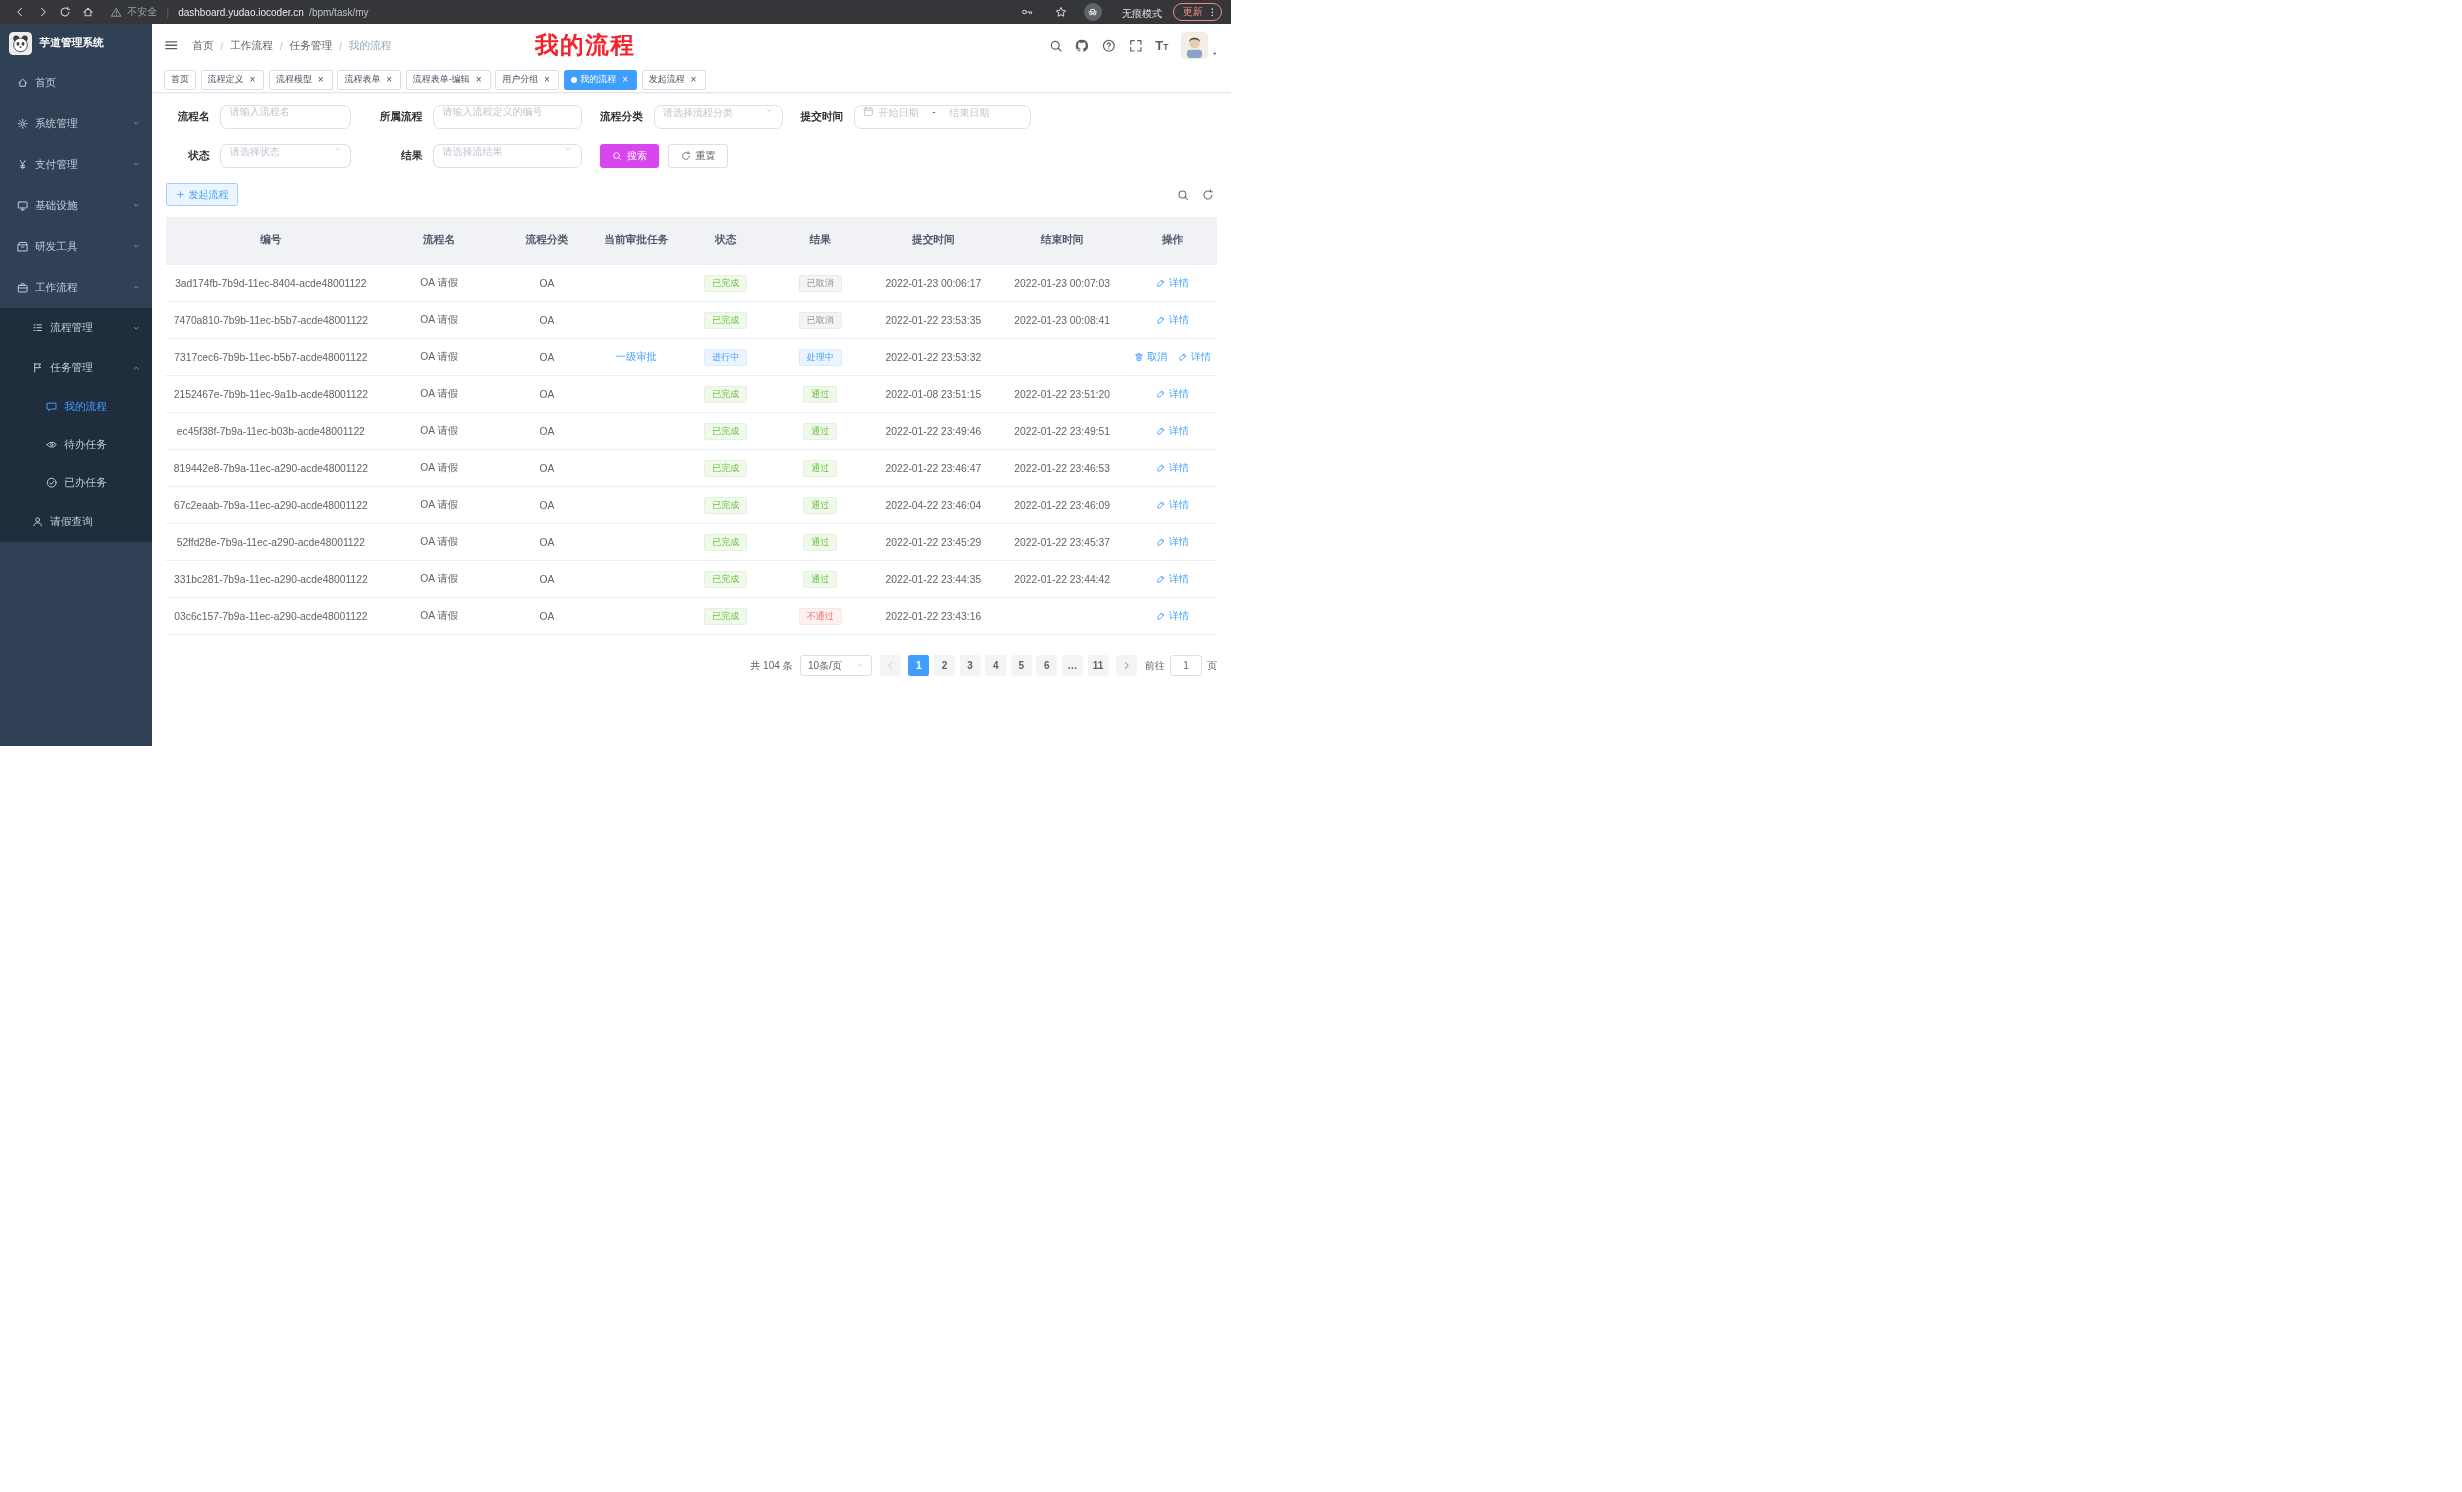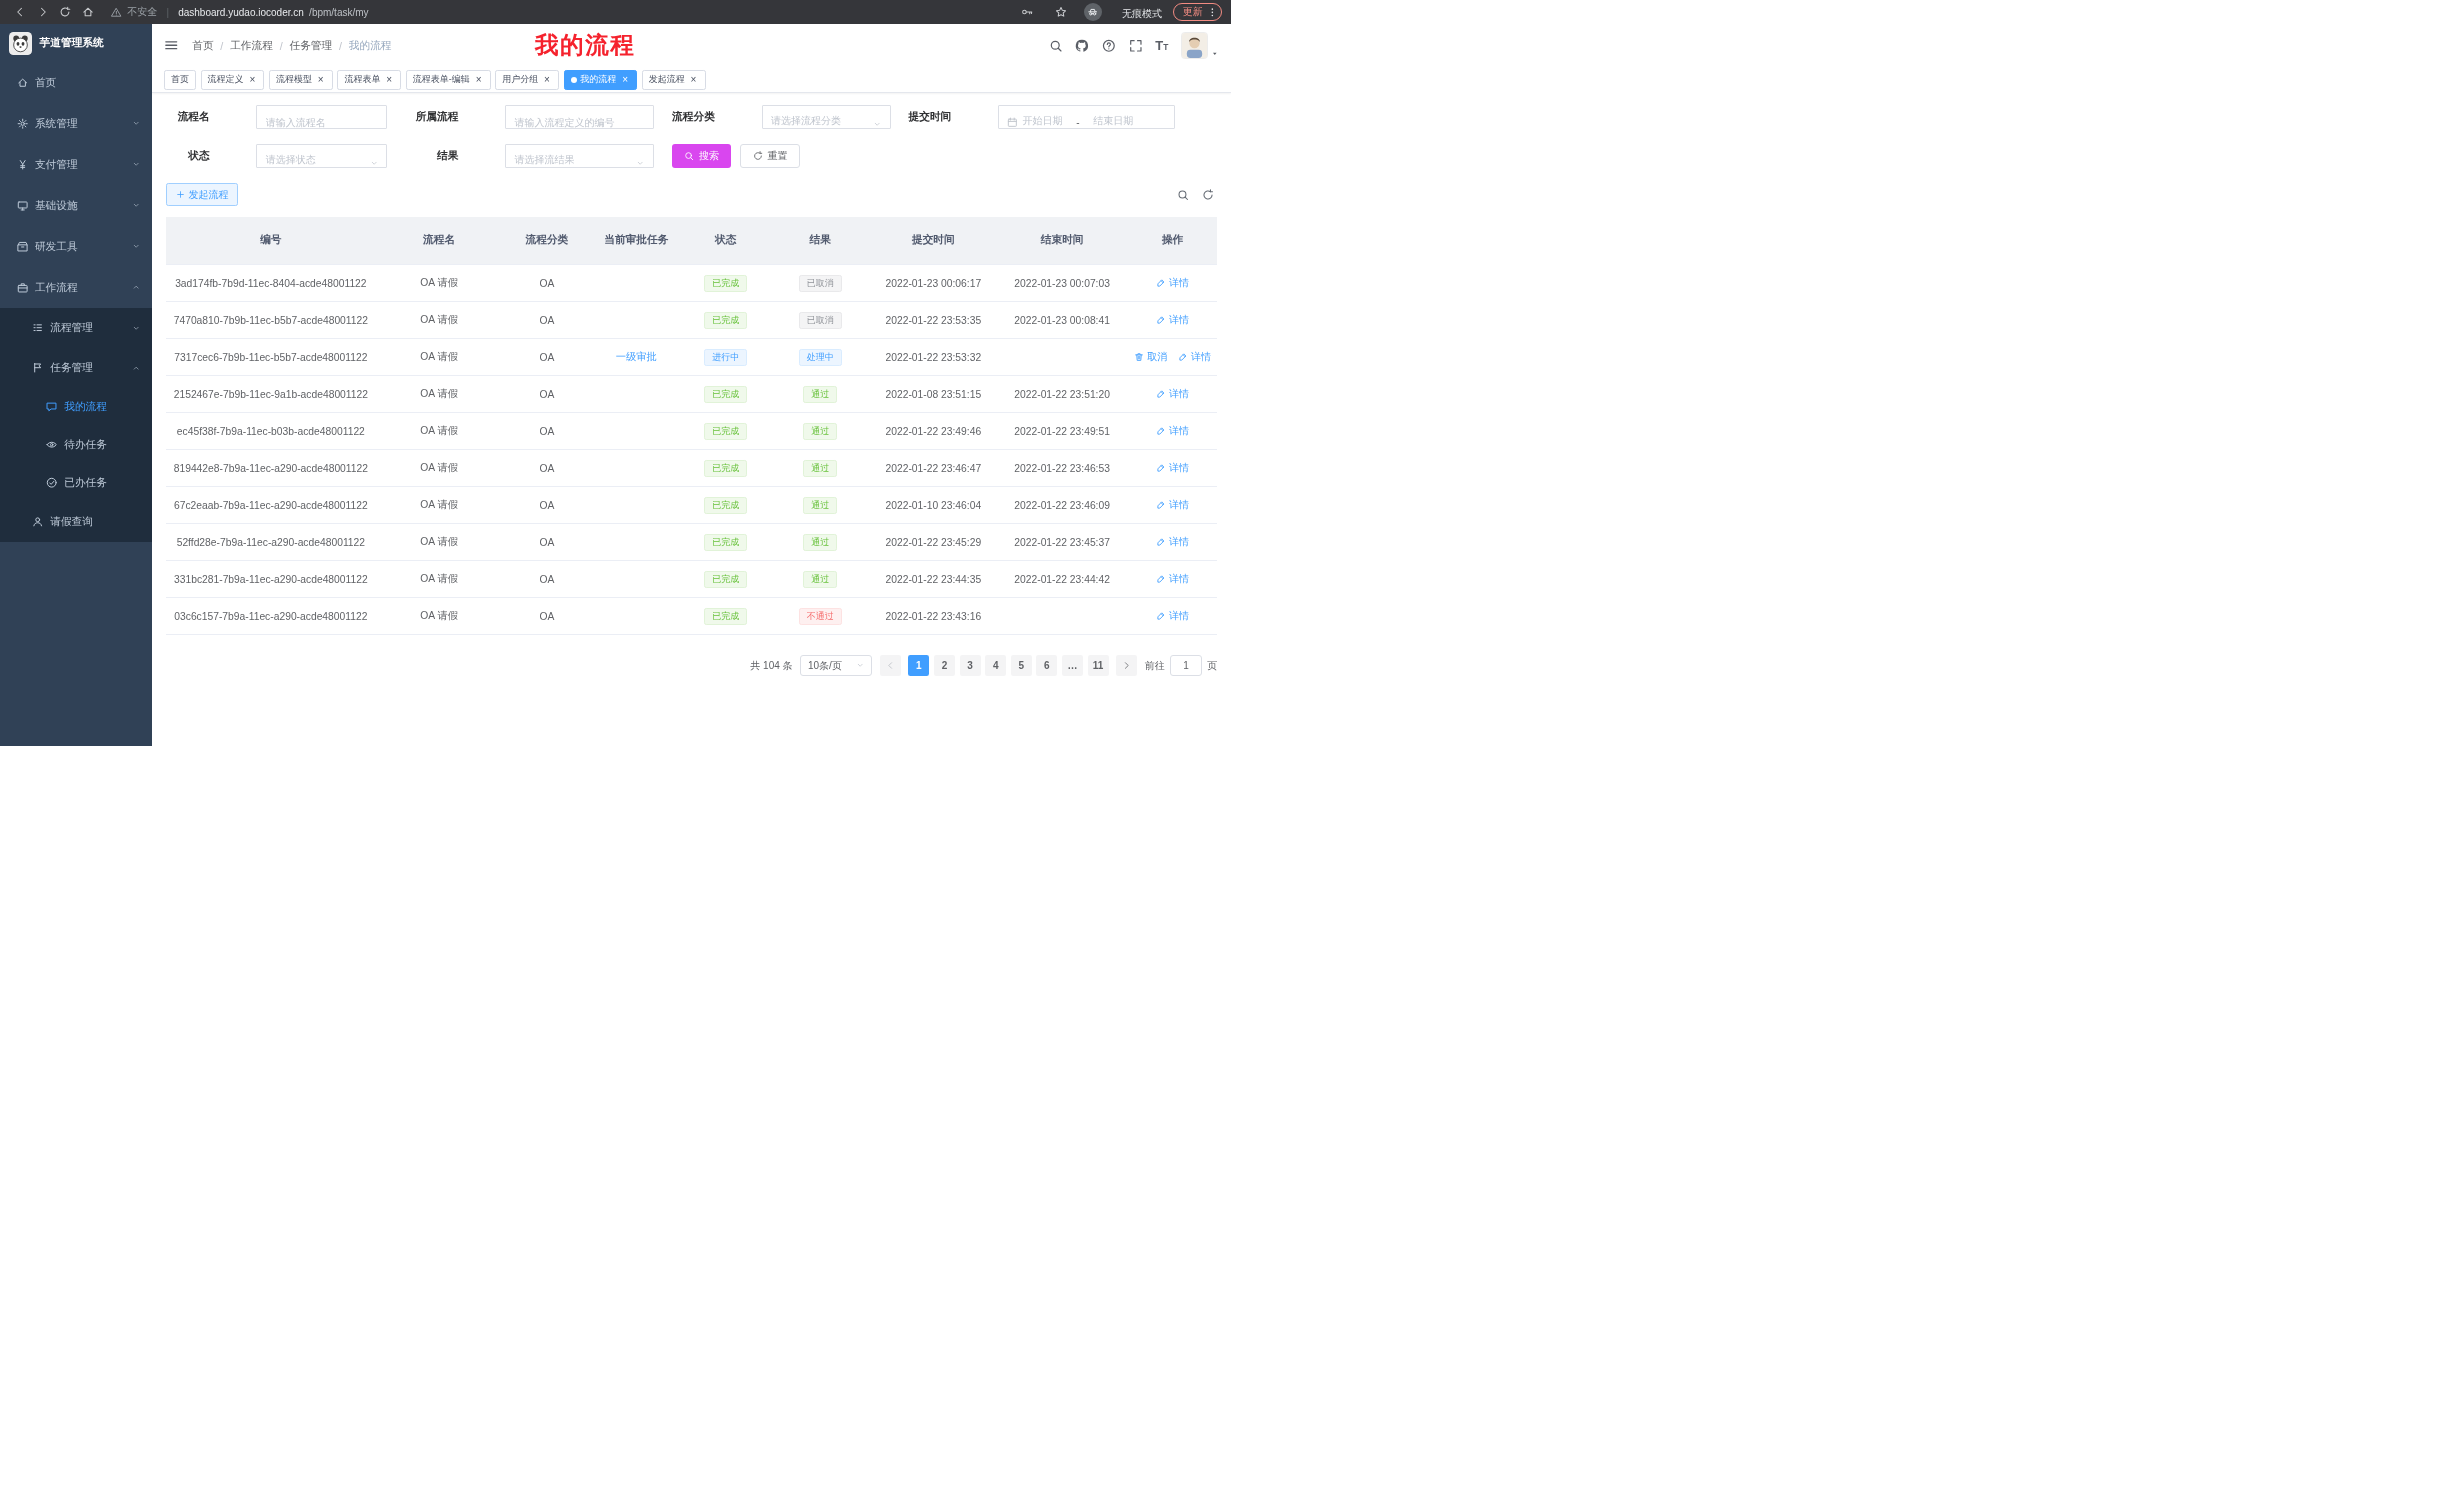--- a/index.html
+++ b/index.html
@@ -68,21 +68,21 @@
   .tab.active { background:#409eff; border-color:#409eff; color:#fff; }
   .tab.active::before { content:""; width:6px; height:6px; border-radius:50%; background:#fff; display:inline-block; }
   .tab .x { font-size:10px; line-height:1; width:10px; text-align:center; }
 
   
   .content { padding:12px 13.7px 0; flex:1; overflow:hidden; }
   .f-row { display:flex; align-items:center; margin-bottom:15px; }
   .f-item { display:flex; align-items:center; margin-right:18px; }
   .f-label { font-size:10.7px; font-weight:700; color:#303133; margin-right:10.7px; white-space:nowrap; text-align:right; }
   .lw1 { width:44px; } .lw2 { width:53px; }
-  .ctrl { height:24px; border:0.8px solid #dcdfe6; border-radius:1px; background:#fff; display:flex; align-items:flex-end; padding:0 8.4px; gap:4.6px; font-size:10px;margin-left:36px; }
+  .ctrl { height:24px; border:0.8px solid #dcdfe6; border-radius:7px; background:#fff; display:flex; align-items:flex-start; padding:0 8.4px; gap:4.6px; font-size:10px; }
   .ctrl input { border:none; outline:none; width:100%; font-size:10px; color:#606266; background:transparent; font-family:inherit; }
   .ctrl input::placeholder { color:#bfc4cd; }
   .ph { color:#bfc4cd; white-space:nowrap; }
   .caret-sm { width:8.4px; height:8.4px; color:#c0c4cc; margin-left:auto; }
   .cal { width:10.7px; height:10.7px; color:#c0c4cc; }
   .date-sep { color:#606266; margin:0 9px; }
   .w-in1 { width:131px; } .w-in2 { width:149px; } .w-in3 { width:129px; } .w-date { width:177px; }
 
   .btn { height:24px; border-radius:3px; font-size:10px; display:inline-flex; align-items:center; gap:4.6px; padding:0 11.4px; cursor:pointer; border:0.8px solid transparent; font-family:inherit; }
   .btn .bico { width:10px; height:10px; }
@@ -735,21 +735,21 @@
                 </div>
               </td>
             </tr>
             <tr>
               <td>67c2eaab-7b9a-11ec-a290-acde48001122</td>
               <td>OA 请假</td>
               <td>OA</td>
               <td></td>
               <td><span class="tag success">已完成</span></td>
               <td><span class="tag success">通过</span></td>
-              <td>2022-01-10 23:46:04</td>
+              <td>2022-04-22 23:46:04</td>
               <td>2022-01-22 23:46:09</td>
               <td>
                 <div class="actions">
                   <span class="link">
                     <span class="licon" data-icon="edit">
                       <svg viewBox="0 0 16 16" fill="none" stroke="currentColor" stroke-width="1.4" stroke-linecap="round" stroke-linejoin="round">
                         <path d="M9.6 3.4l3 3L6 13H3v-3z"></path>
                         <path d="M8.4 4.6l3 3"></path>
                       </svg>
                     </span>

